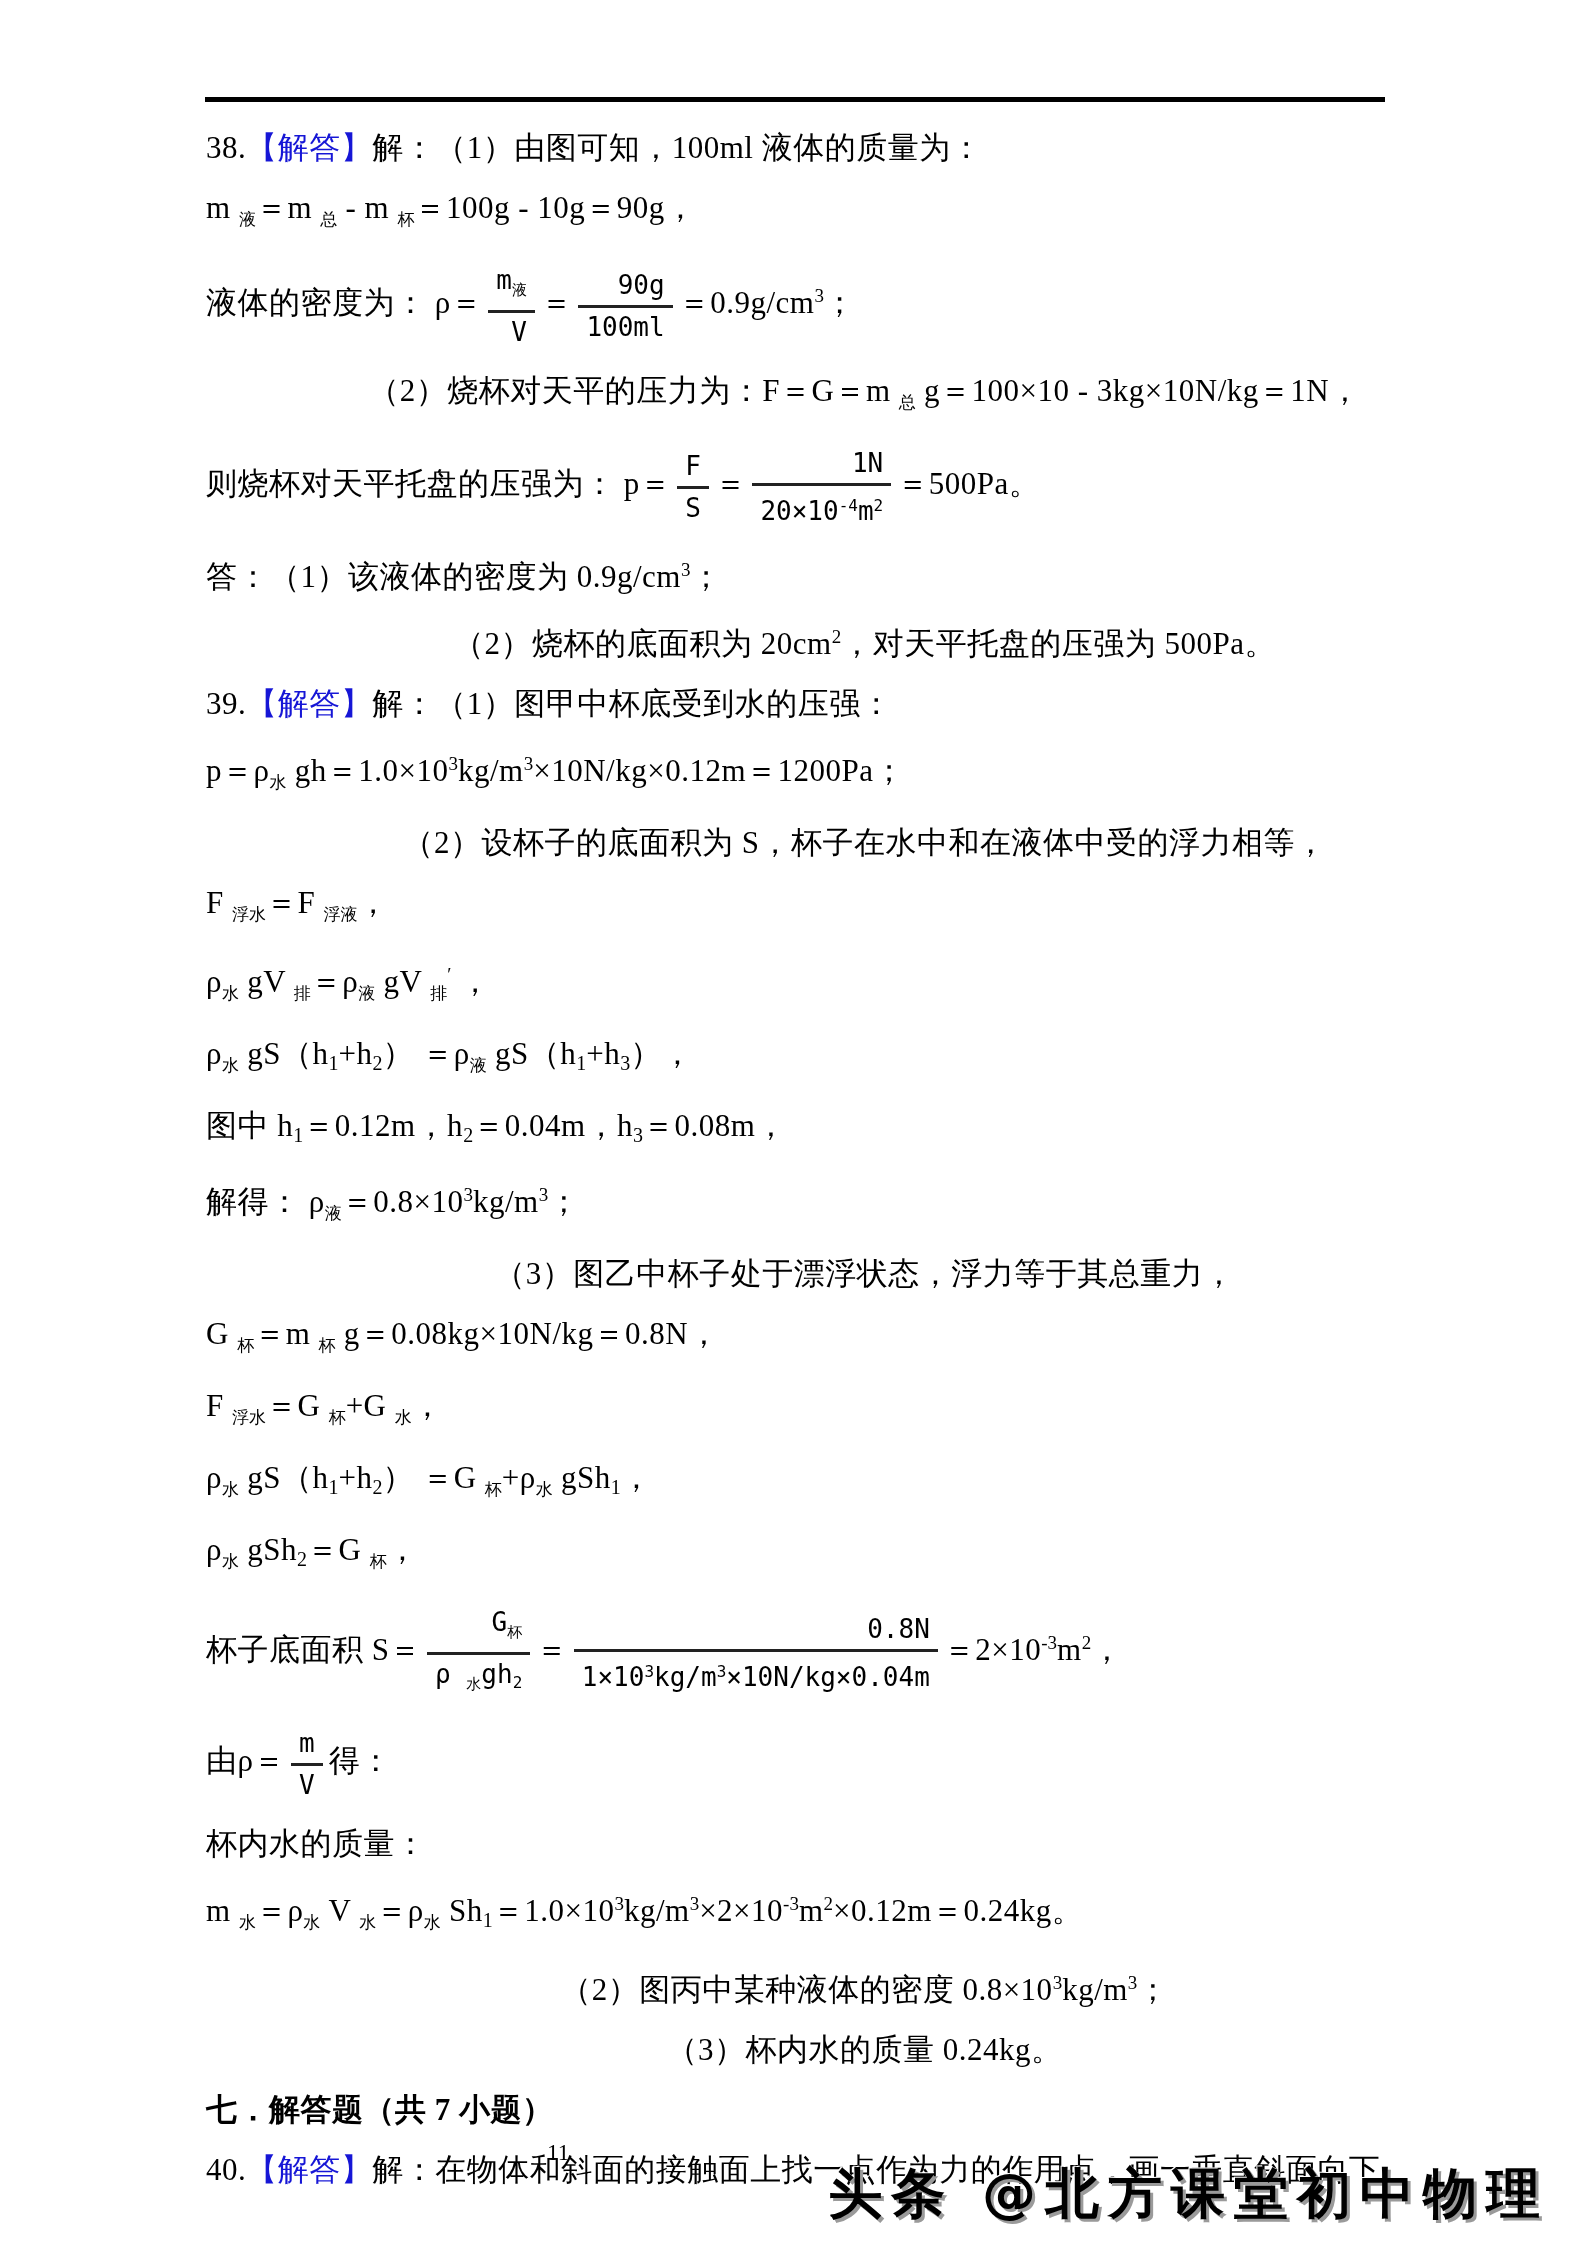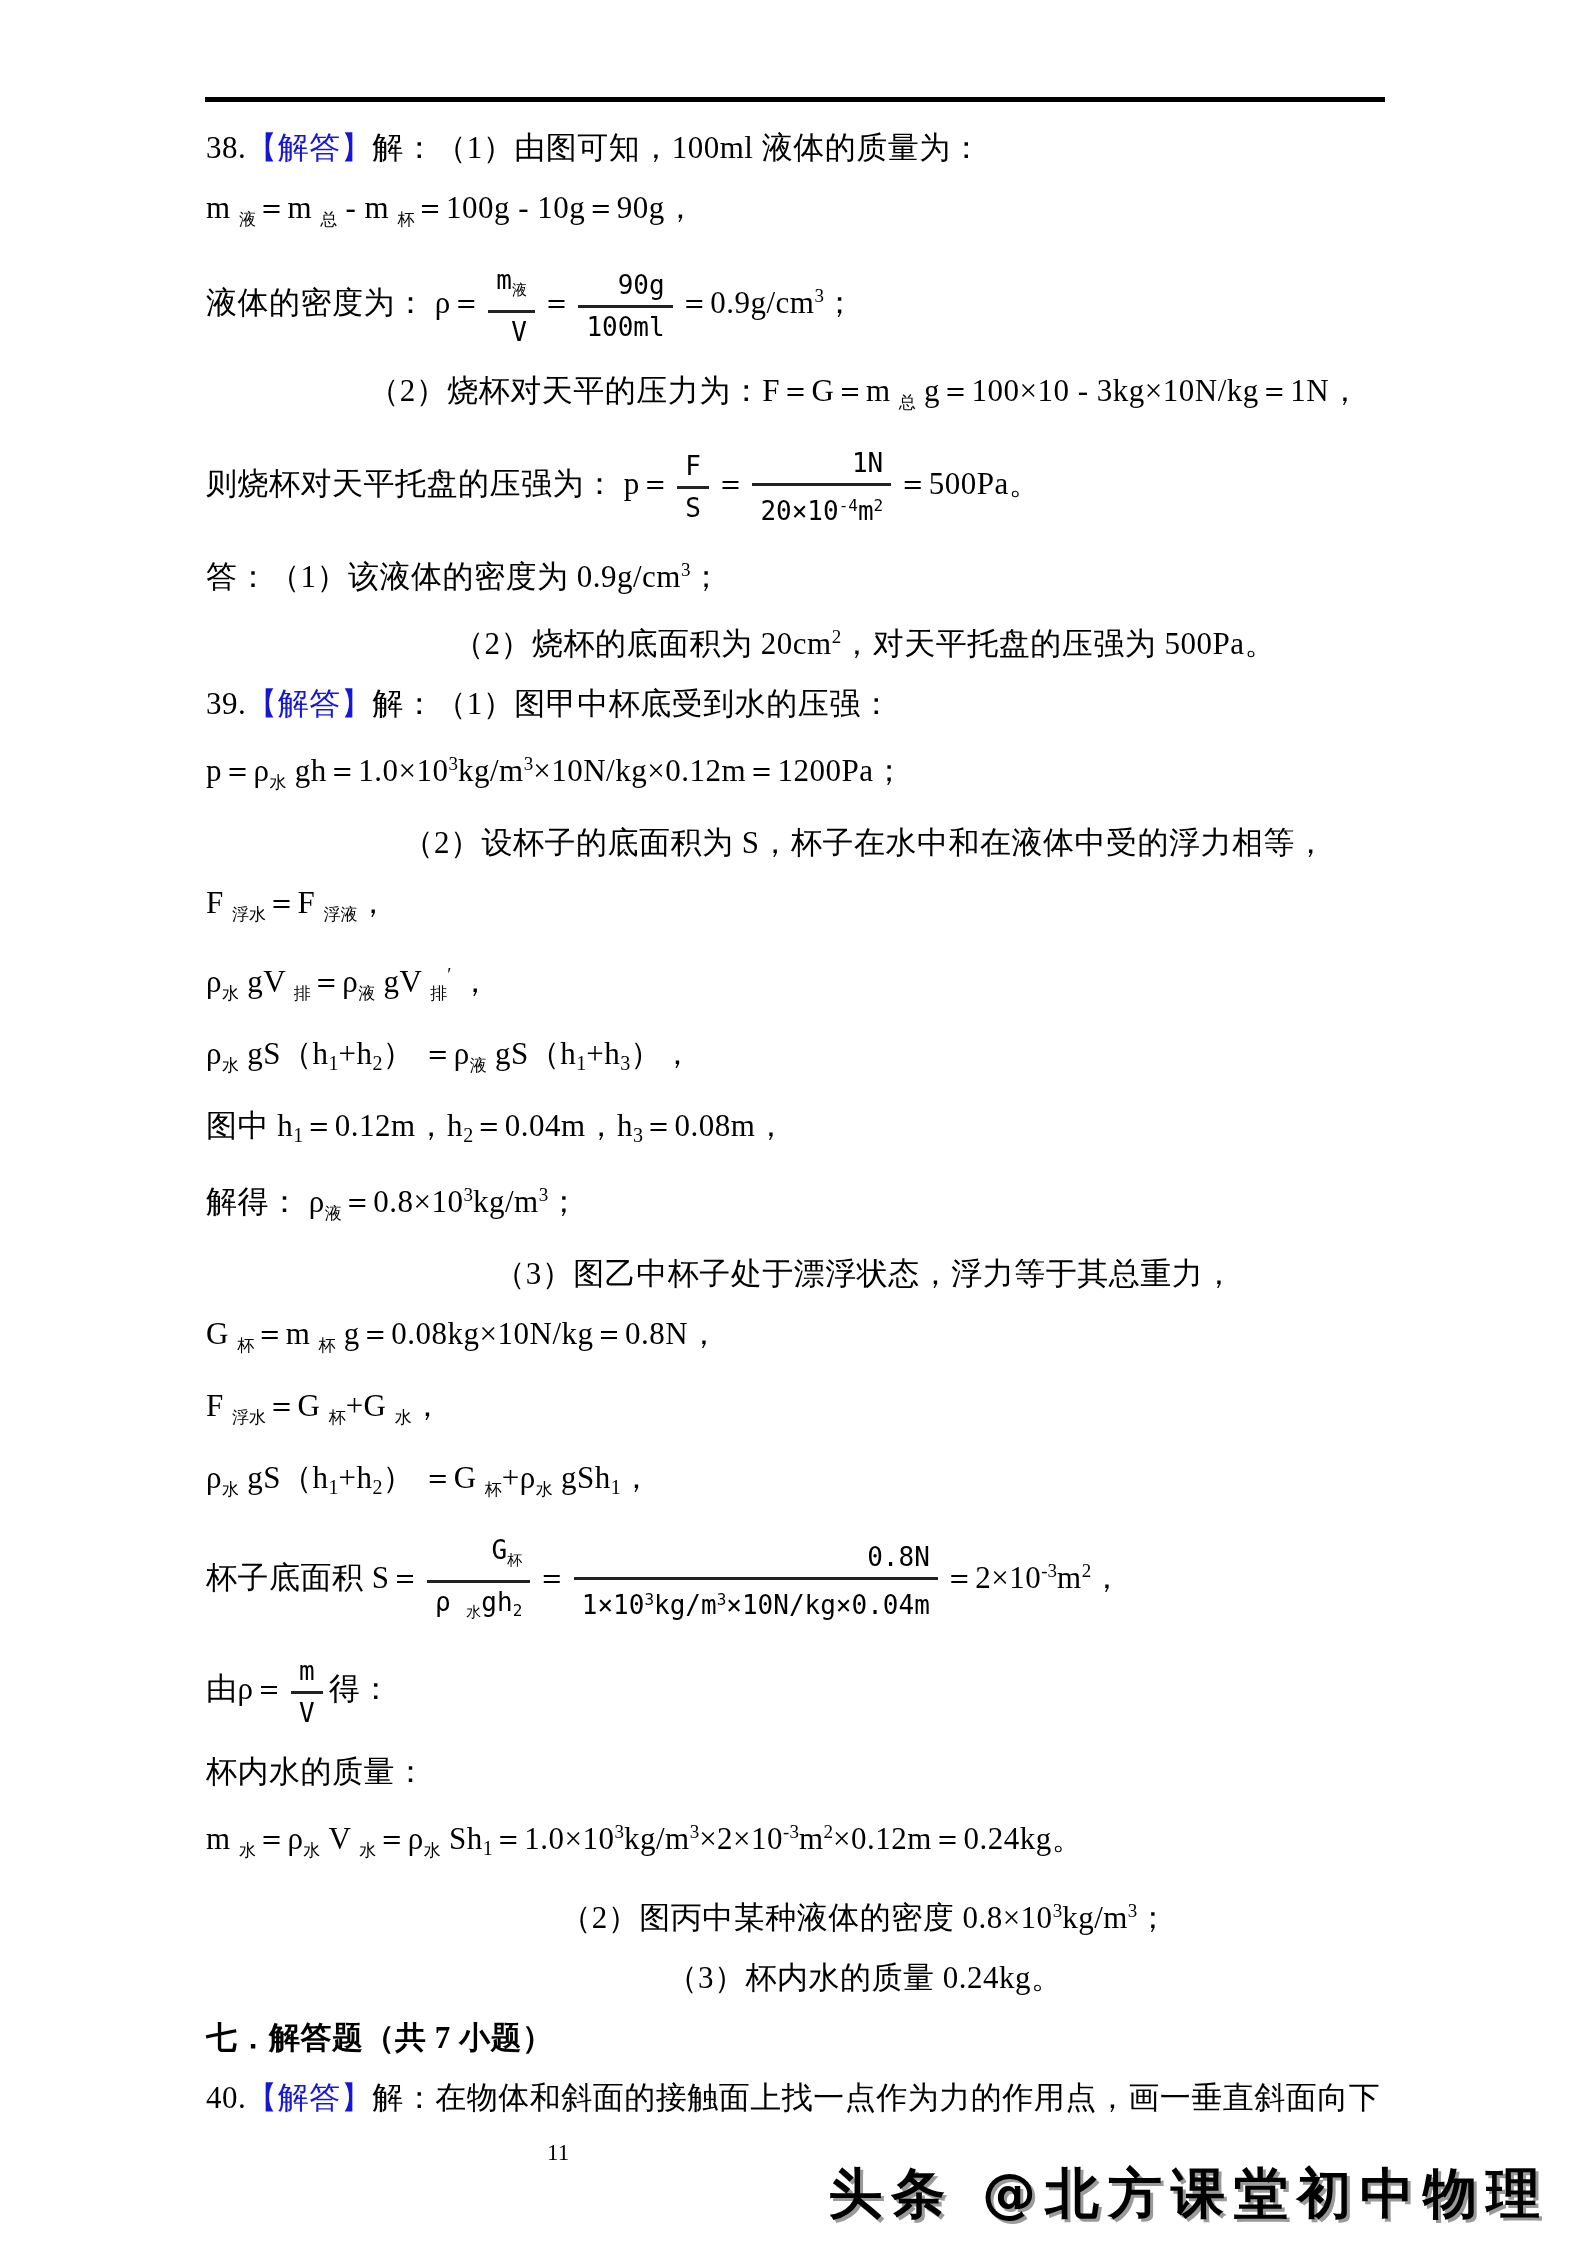--- a/index.html
+++ b/index.html
@@ -63,20 +63,21 @@
       <div class="line ind1"><span>（2）设杯子的底面积为 S，杯子在水中和在液体中受的浮力相等，</span></div>
       <div class="line"><span>F </span><span class="subcn">浮水</span><span>＝F </span><span class="subcn">浮液</span><span>，</span></div>
       <div class="line"><span>ρ</span><span class="subcn">水</span><span> gV </span><span class="subcn">排</span><span>＝ρ</span><span class="subcn">液</span><span> gV </span><span class="subcn">排</span><span class="sup">′</span><span> ，</span></div>
       <div class="line"><span>ρ</span><span class="subcn">水</span><span> gS（h</span><span class="sub">1</span><span>+h</span><span class="sub">2</span><span>） ＝ρ</span><span class="subcn">液</span><span> gS（h</span><span class="sub">1</span><span>+h</span><span class="sub">3</span><span>），</span></div>
       <div class="line"><span>图中 h</span><span class="sub">1</span><span>＝0.12m，h</span><span class="sub">2</span><span>＝0.04m，h</span><span class="sub">3</span><span>＝0.08m，</span></div>
       <div class="line"><span>解得： ρ</span><span class="subcn">液</span><span>＝0.8×10</span><span class="sup">3</span><span>kg/m</span><span class="sup">3</span><span>；</span></div>
       <div class="line ind1"><span>（3）图乙中杯子处于漂浮状态，浮力等于其总重力，</span></div>
       <div class="line"><span>G </span><span class="subcn">杯</span><span>＝m </span><span class="subcn">杯</span><span> g＝0.08kg×10N/kg＝0.8N，</span></div>
       <div class="line"><span>F </span><span class="subcn">浮水</span><span>＝G </span><span class="subcn">杯</span><span>+G </span><span class="subcn">水</span><span>，</span></div>
       <div class="line"><span>ρ</span><span class="subcn">水</span><span> gS（h</span><span class="sub">1</span><span>+h</span><span class="sub">2</span><span>） ＝G </span><span class="subcn">杯</span><span>+ρ</span><span class="subcn">水</span><span> gSh</span><span class="sub">1</span><span>，</span></div>
+      <div class="line"><span>ρ</span><span class="subcn">水</span><span> gSh</span><span class="sub">2</span><span>＝G </span><span class="subcn">杯</span><span>，</span></div>
       <div class="line"><span>杯子底面积 S＝</span><span class="frac"><span class="fnum"><span>G</span><span class="subcn">杯</span></span><span class="fden"><span>ρ </span><span class="subcn">水</span><span>gh</span><span class="sub">2</span></span></span><span>＝</span><span class="frac"><span class="fnum"><span>0.8N</span></span><span class="fden"><span>1×10</span><span class="sup">3</span><span>kg/m</span><span class="sup">3</span><span>×10N/kg×0.04m</span></span></span><span>＝2×10</span><span class="sup">-3</span><span>m</span><span class="sup">2</span><span>，</span></div>
       <div class="line"><span>由ρ＝</span><span class="frac"><span class="fnum"><span>m</span></span><span class="fden"><span>V</span></span></span><span>得：</span></div>
       <div class="line"><span>杯内水的质量：</span></div>
       <div class="line"><span>m </span><span class="subcn">水</span><span>＝ρ</span><span class="subcn">水</span><span> V </span><span class="subcn">水</span><span>＝ρ</span><span class="subcn">水</span><span> Sh</span><span class="sub">1</span><span>＝1.0×10</span><span class="sup">3</span><span>kg/m</span><span class="sup">3</span><span>×2×10</span><span class="sup">-3</span><span>m</span><span class="sup">2</span><span>×0.12m＝0.24kg。</span></div>
       <div class="line ind1"><span>（2）图丙中某种液体的密度 0.8×10</span><span class="sup">3</span><span>kg/m</span><span class="sup">3</span><span>；</span></div>
       <div class="line ind1"><span>（3）杯内水的质量 0.24kg。</span></div>
       <div class="line"><span class="bold">七．解答题（共 7 小题）</span></div>
       <div class="line"><span>40.</span><span class="blue">【解答】</span><span>解：在物体和斜面的接触面上找一点作为力的作用点，画一垂直斜面向下</span></div>
     </div>
   <div class="pagenum">11</div>

